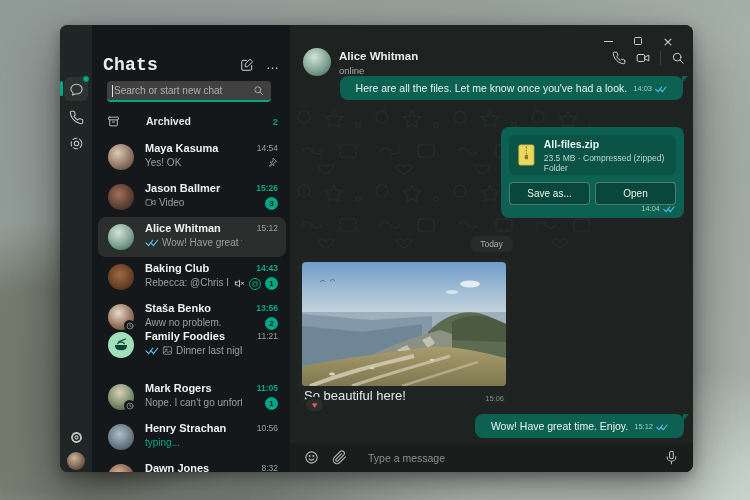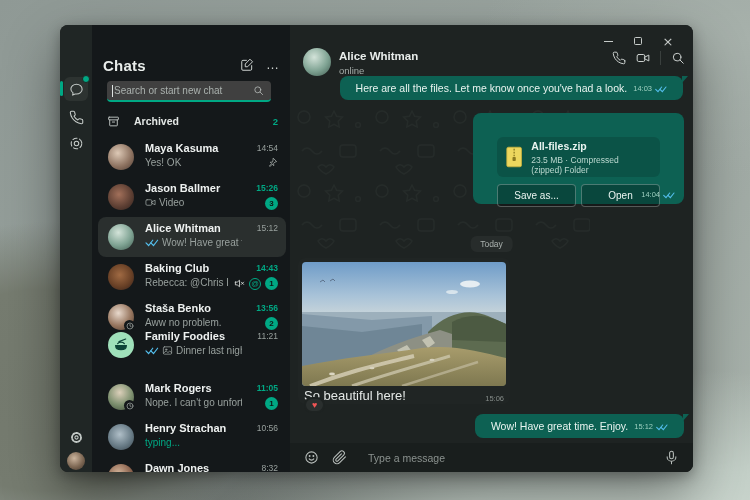--- a/index.html
+++ b/index.html
@@ -29,35 +29,35 @@
     border-radius:2px; background:var(--accent); }
   .rail-dot{ position:absolute; top:-2px; right:-2px; width:8px; height:8px; border-radius:50%;
     background:var(--accent); border:1.5px solid #202625; }
   .ic{ width:15px; height:15px; stroke:currentColor; fill:none; stroke-width:1.7;
        stroke-linecap:round; stroke-linejoin:round; }
   .ic.sm{ width:11px; height:11px; }
   .rail-avatar{ position:absolute; left:7px; top:427px; width:18px; height:18px; border-radius:50%; }
   
   .listpanel{ position:absolute; left:32px; top:0; width:198px; height:100%; background:#14181a; }
   .lp-header{ position:absolute; top:28px; left:11px; right:10px; height:24px; display:flex; align-items:center; }
-  .lp-title{ font-size:15px; font-weight:bold; letter-spacing:.2px; }
+  .lp-title{ font-size:18px; font-weight:bold; letter-spacing:.2px;font-family:Liberation Mono, monospace; }
   .lp-actions{ margin-left:auto; display:flex; gap:12px; align-items:center; color:#cdd2d0; }
   .dots{ font-size:13px; letter-spacing:1px; line-height:6px; }
   .search{ position:absolute; top:56px; left:15px; right:19px; height:21px;
     background:#404040; border:0; border-bottom:2px solid var(--accent); border-radius:4px;
     display:flex; align-items:center; }
   .search input{ flex:1; background:transparent; border:0; outline:none; color:#e9edeb;
     font-size:10px; padding:0 4px 0 7px; font-family:inherit; }
   .search input::placeholder{ color:#aab1ae; }
   .caret{ position:absolute; left:5px; top:4px; width:1px; height:12px; background:#dfe4e2; }
   .search .ic{ width:11px; height:11px; margin-right:7px; color:#b9bfbc; }
   .archived{ position:absolute; top:84px; left:15px; right:12px; height:24px;
     display:flex; align-items:center; color:#e3e7e5; }
   .archived .ic{ width:13px; height:13px; margin-right:14px; color:#c4cac7;}
-  .arch-label{ font-size:10.5px; font-weight:bold; }
+  .arch-label{ font-size:10.5px; font-weight:bold;margin-left:12px; }
   .arch-count{ margin-left:auto; font-size:9.5px; color:var(--accent); font-weight:bold; }
   .row{ position:absolute; left:6px; right:4px; height:40px; border-radius:8px; }
   .row.selected{ background:#2a2f2e; }
   .av{ position:absolute; left:10px; top:7px; width:26px; height:26px; border-radius:50%; }
   .clockov{ position:absolute; left:26px; top:23px; width:11px; height:11px; border-radius:50%;
     background:#14181a; color:#aeb4b1; display:flex; align-items:center; justify-content:center; }
   .clockov .ic{ width:8px; height:8px; stroke-width:2; }
   .rtext{ position:absolute; left:47px; top:5px; right:44px; }
   .rname{ font-size:11px; font-weight:bold; color:#eef1f0; white-space:nowrap; overflow:hidden; }
   .rprev{ font-size:10px; color:#98a09d; margin-top:3px; white-space:nowrap; overflow:hidden;
@@ -99,21 +99,21 @@
   .chead-status{ position:absolute; left:49px; top:17px; font-size:9.5px; color:#a4aba8; }
   .chead-icons{ position:absolute; right:8px; top:3px; display:flex; align-items:center; gap:10px; color:#cdd2d0; }
   .chead-icons .ic{ width:14px; height:14px; }
   .vdiv{ width:1px; height:14px; background:#3a403e; }
   .msgs{ position:absolute; inset:0; z-index:1; }
   .bubble{ position:absolute; background:var(--bubble); border-radius:8px; color:#e9f4f0; }
   .btext{ font-size:10.5px; padding:6px 16px; white-space:nowrap; display:flex; align-items:flex-end; gap:6px; }
   .btime{ font-size:7.5px; color:#9ed0c0; display:flex; align-items:center; gap:3px; padding-bottom:1px; }
   .tail-r::after{ content:""; position:absolute; top:0; right:-5px; width:0; height:0;
     border-left:6px solid var(--bubble); border-bottom:7px solid transparent; }
-  .filecard{ right:9px; top:88px; width:211px; height:91px; padding:24px; }
+  .filecard{ right:9px; top:102px; width:183px; height:91px; padding:8px; }
   .fsec{ background:rgba(0,0,0,.14); border-radius:6px; height:40px; display:flex; align-items:center; padding:0 9px; gap:9px; }
   .fname{ font-size:10.5px; font-weight:bold; }
   .fmeta{ font-size:8.5px; color:#bcd9d0; margin-top:3px; }
   .fbtns{ display:flex; gap:5px; margin-top:7px; }
   .fbtn{ flex:1; height:23px; border-radius:4px; background:rgba(0,0,0,.26);
     border:1px solid rgba(233,242,238,.3); color:#eaf4f0; font-size:10px;
     display:flex; align-items:center; justify-content:center; }
   .ftime{ position:absolute; right:9px; bottom:5px; font-size:7.5px; color:#9ed0c0; display:flex; gap:3px; align-items:center; }
   .daypill{ position:absolute; top:211px; left:50%; transform:translateX(-50%);
     background:#272c2b; color:#aab1ae; font-size:8.5px; padding:3px 10px; border-radius:6px; }

